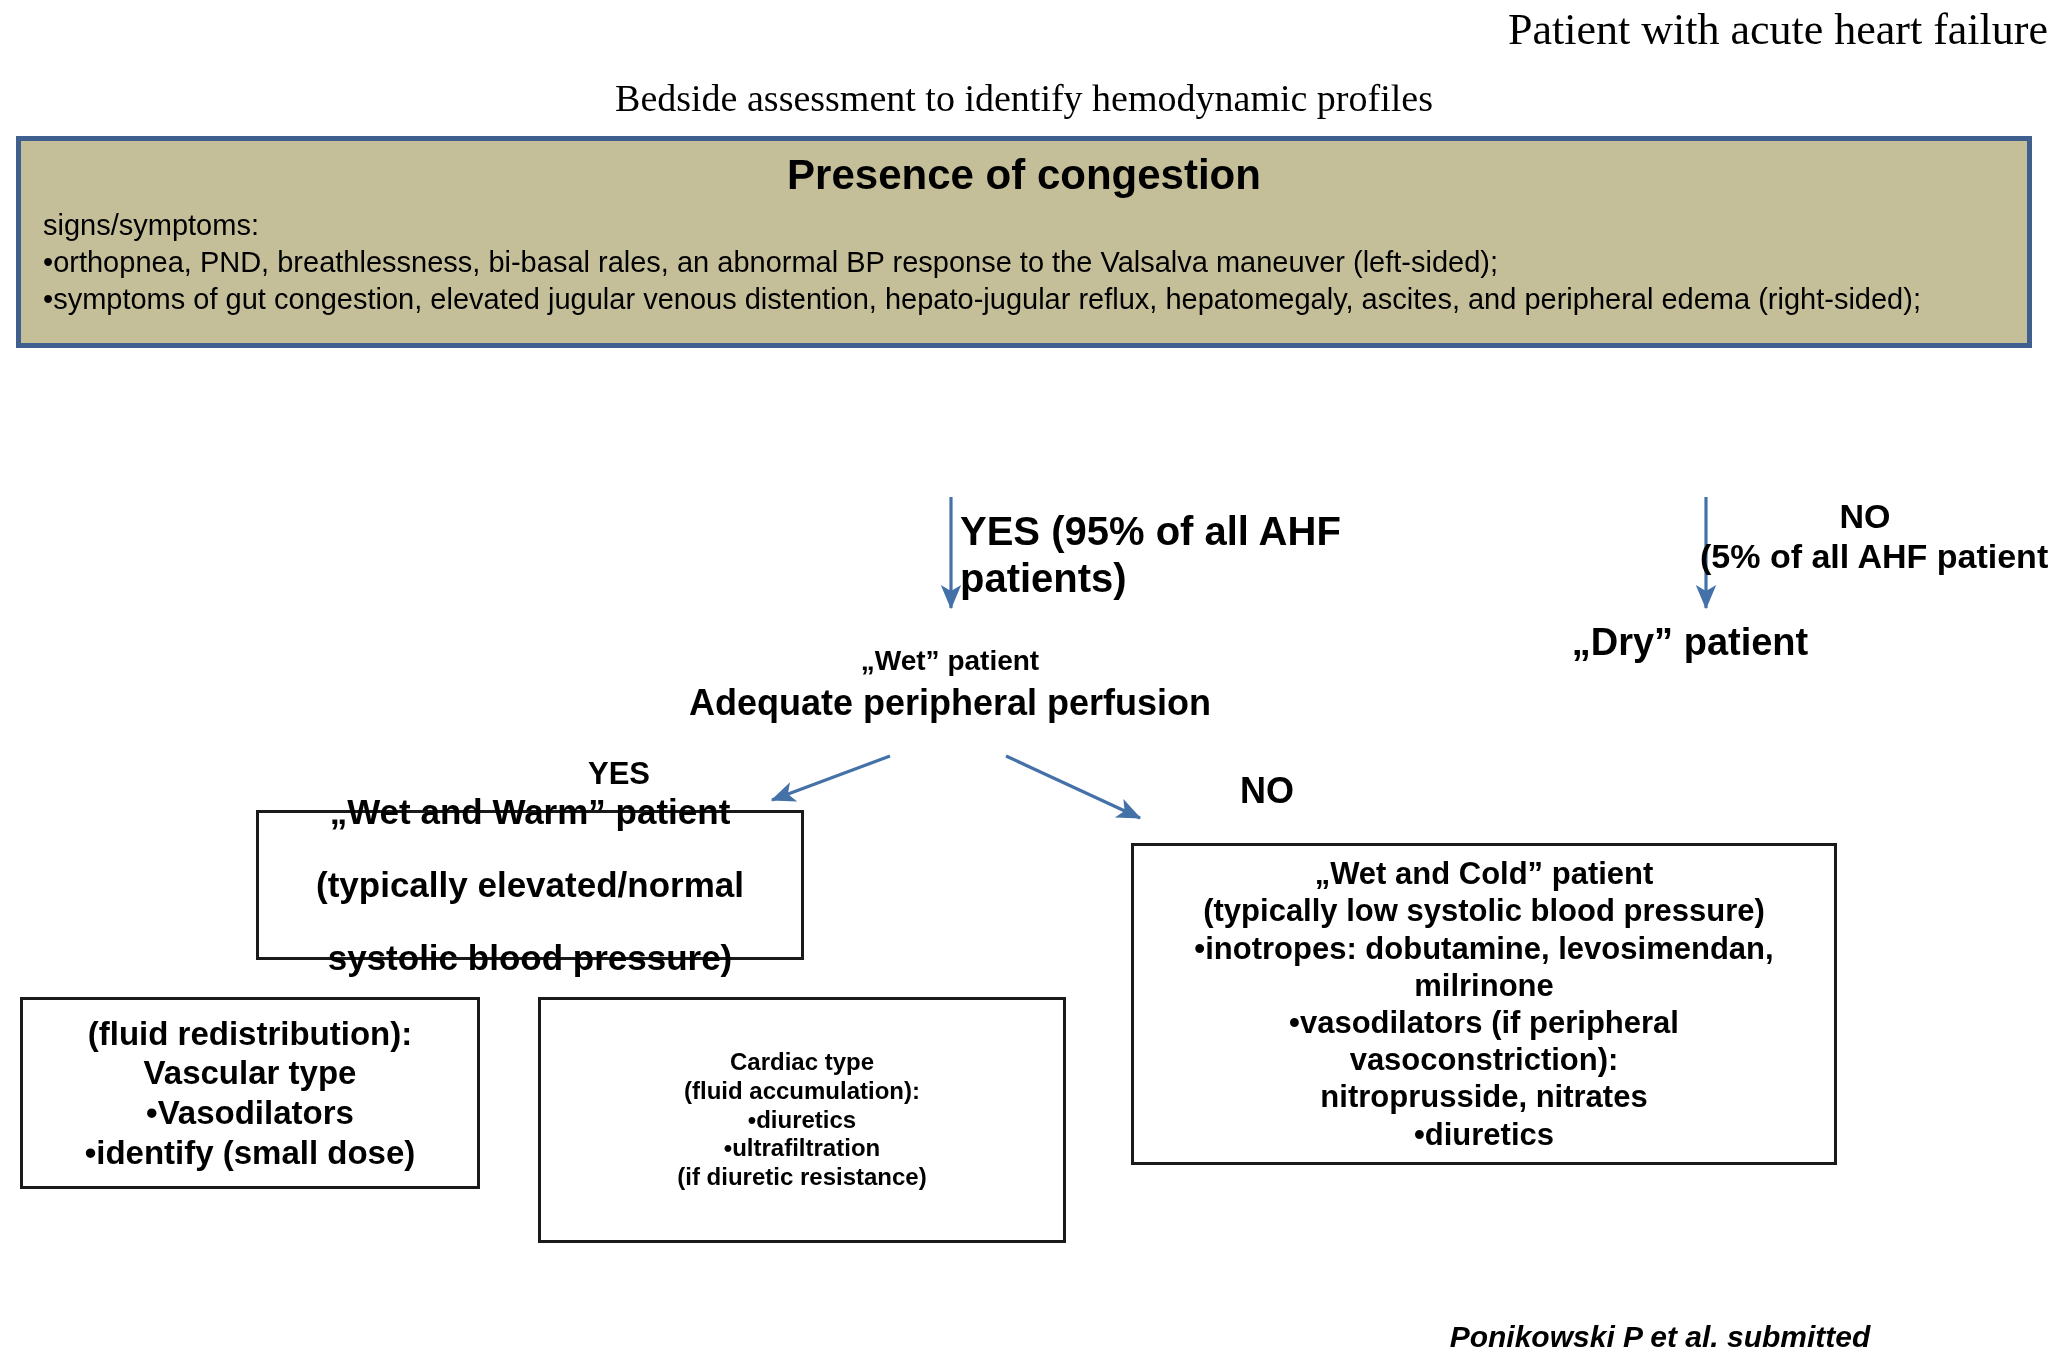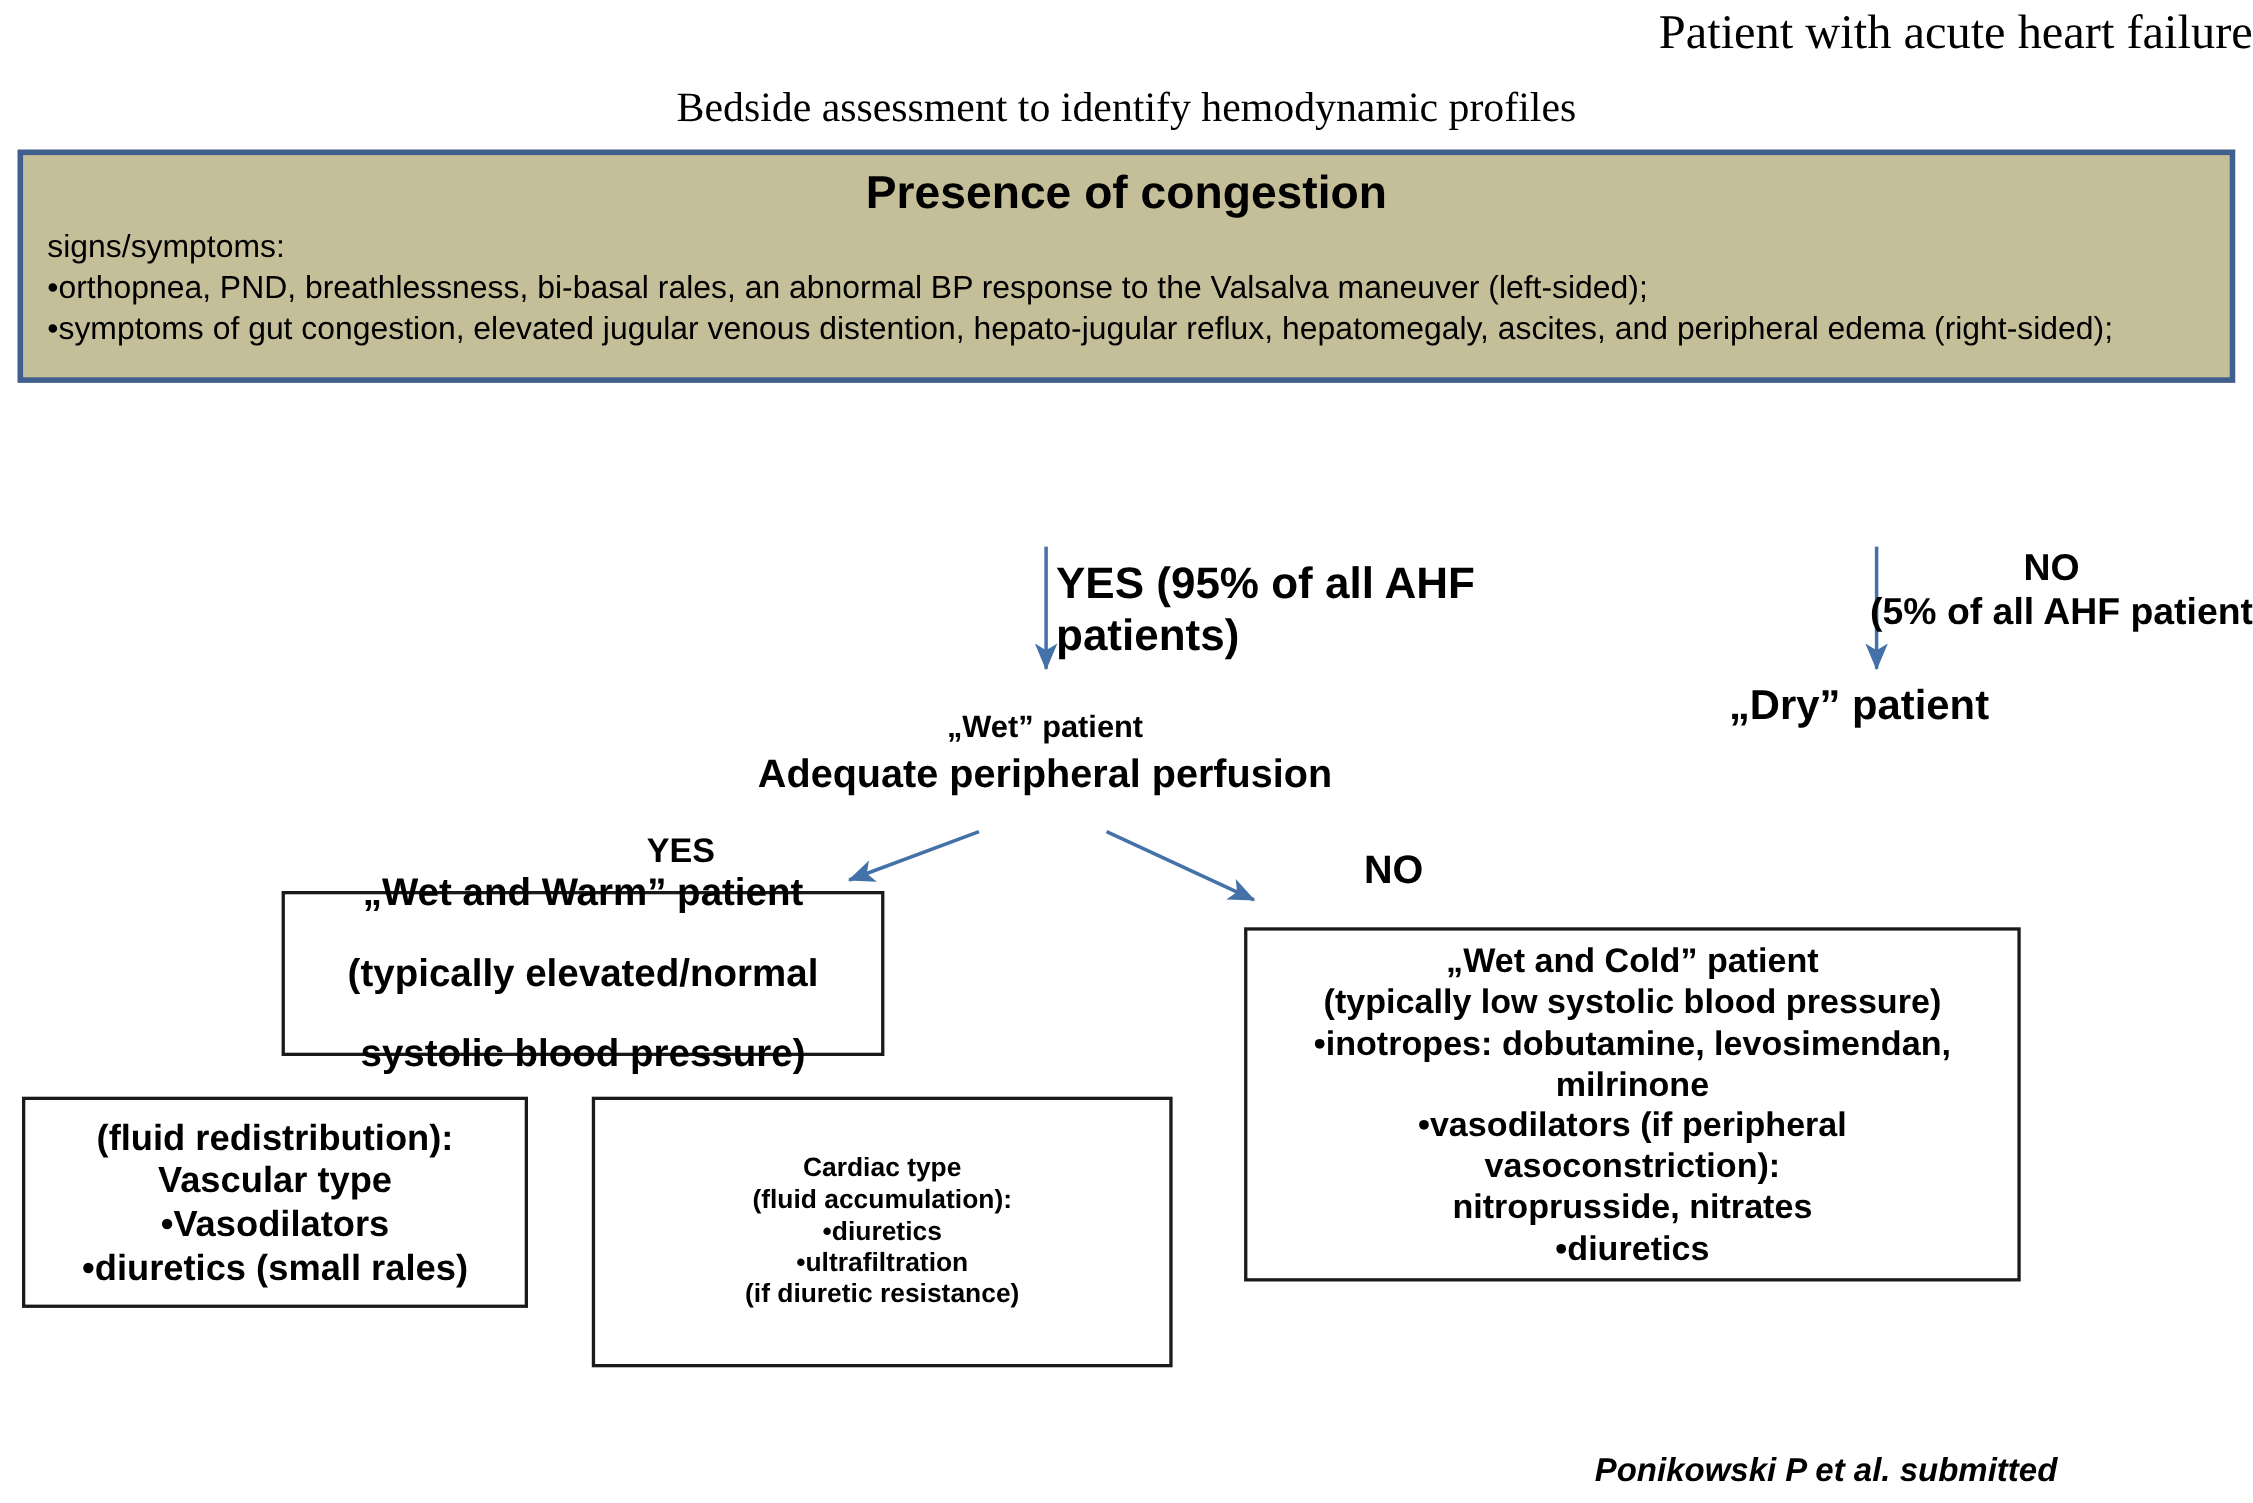--- a/index.html
+++ b/index.html
@@ -274,21 +274,21 @@
   <div class="obox box-wetwarm">
     <span class="ln">„Wet and Warm” patient</span>
     <span class="ln">(typically elevated/normal</span>
     <span class="ln">systolic blood pressure)</span>
   </div>
 
   <div class="obox box-vascular">
     <span class="ln">(fluid redistribution):</span>
     <span class="ln">Vascular type</span>
     <span class="ln">•Vasodilators</span>
-    <span class="ln">•diuretics (small rales)</span>
+    <span class="ln">•identify (small dose)</span>
   </div>
 
   <div class="obox box-cardiac">
     <span class="ln">Cardiac type</span>
     <span class="ln">(fluid accumulation):</span>
     <span class="ln">•diuretics</span>
     <span class="ln">•ultrafiltration</span>
     <span class="ln">(if diuretic resistance)</span>
   </div>
 

